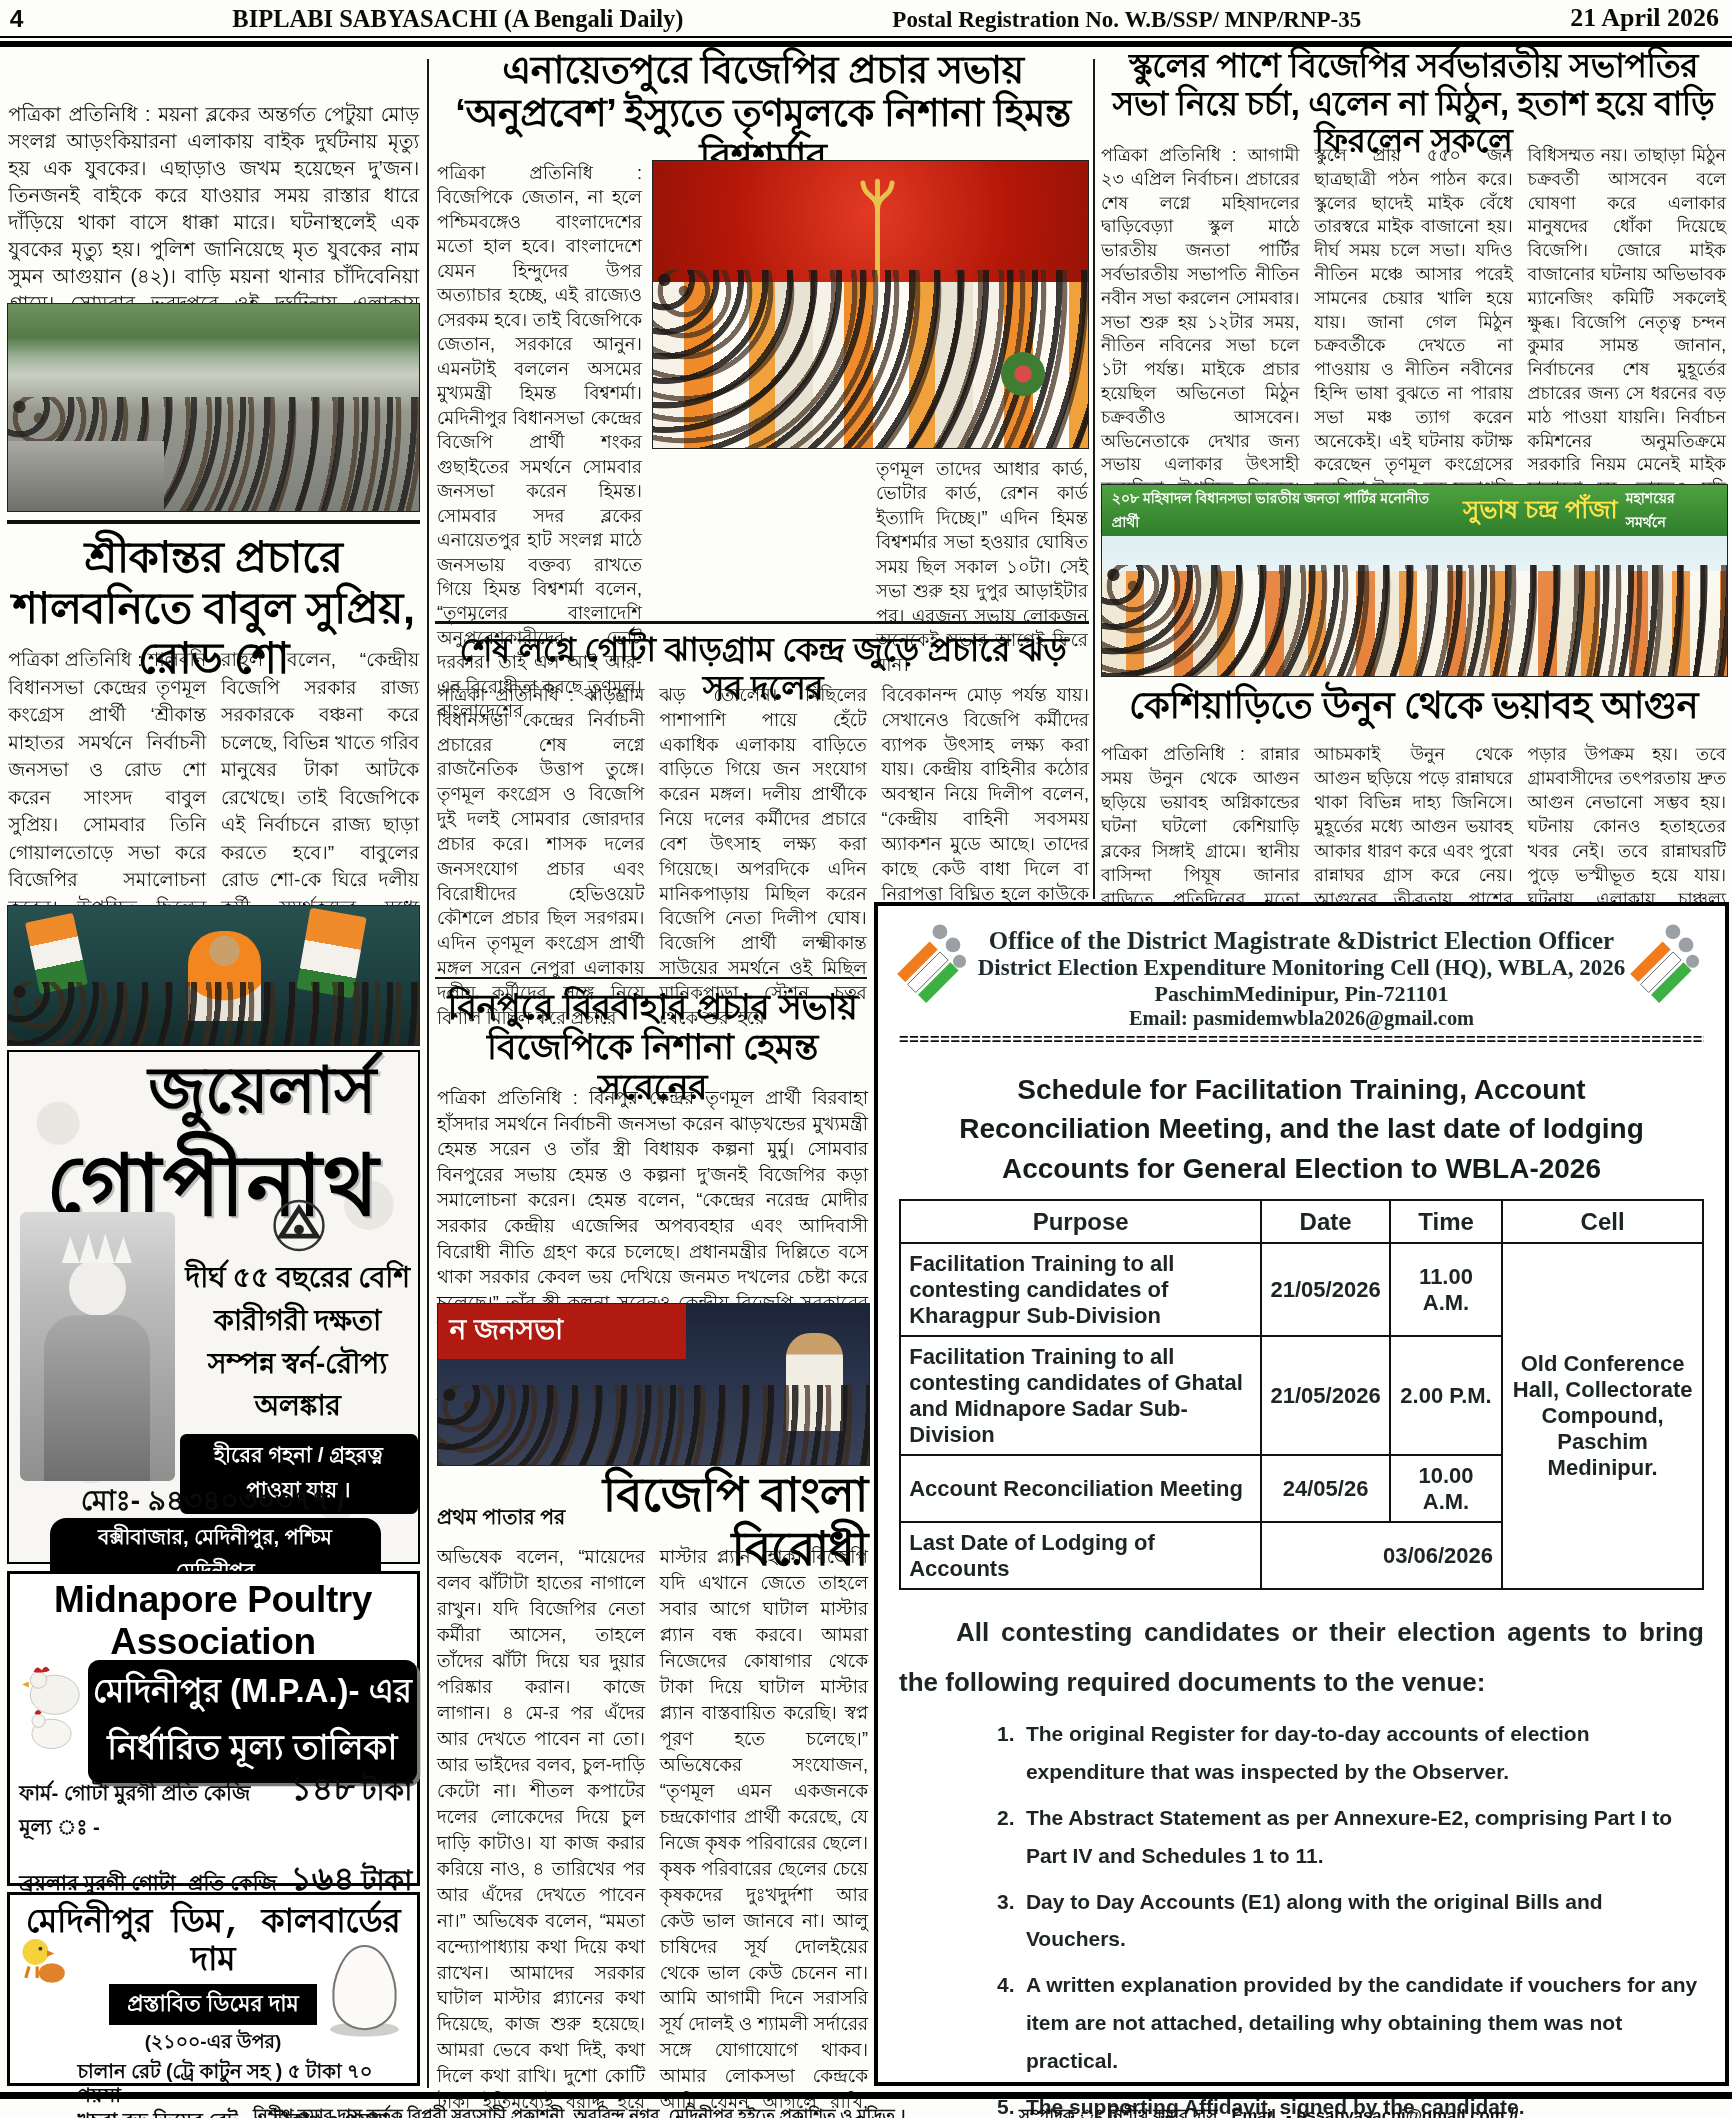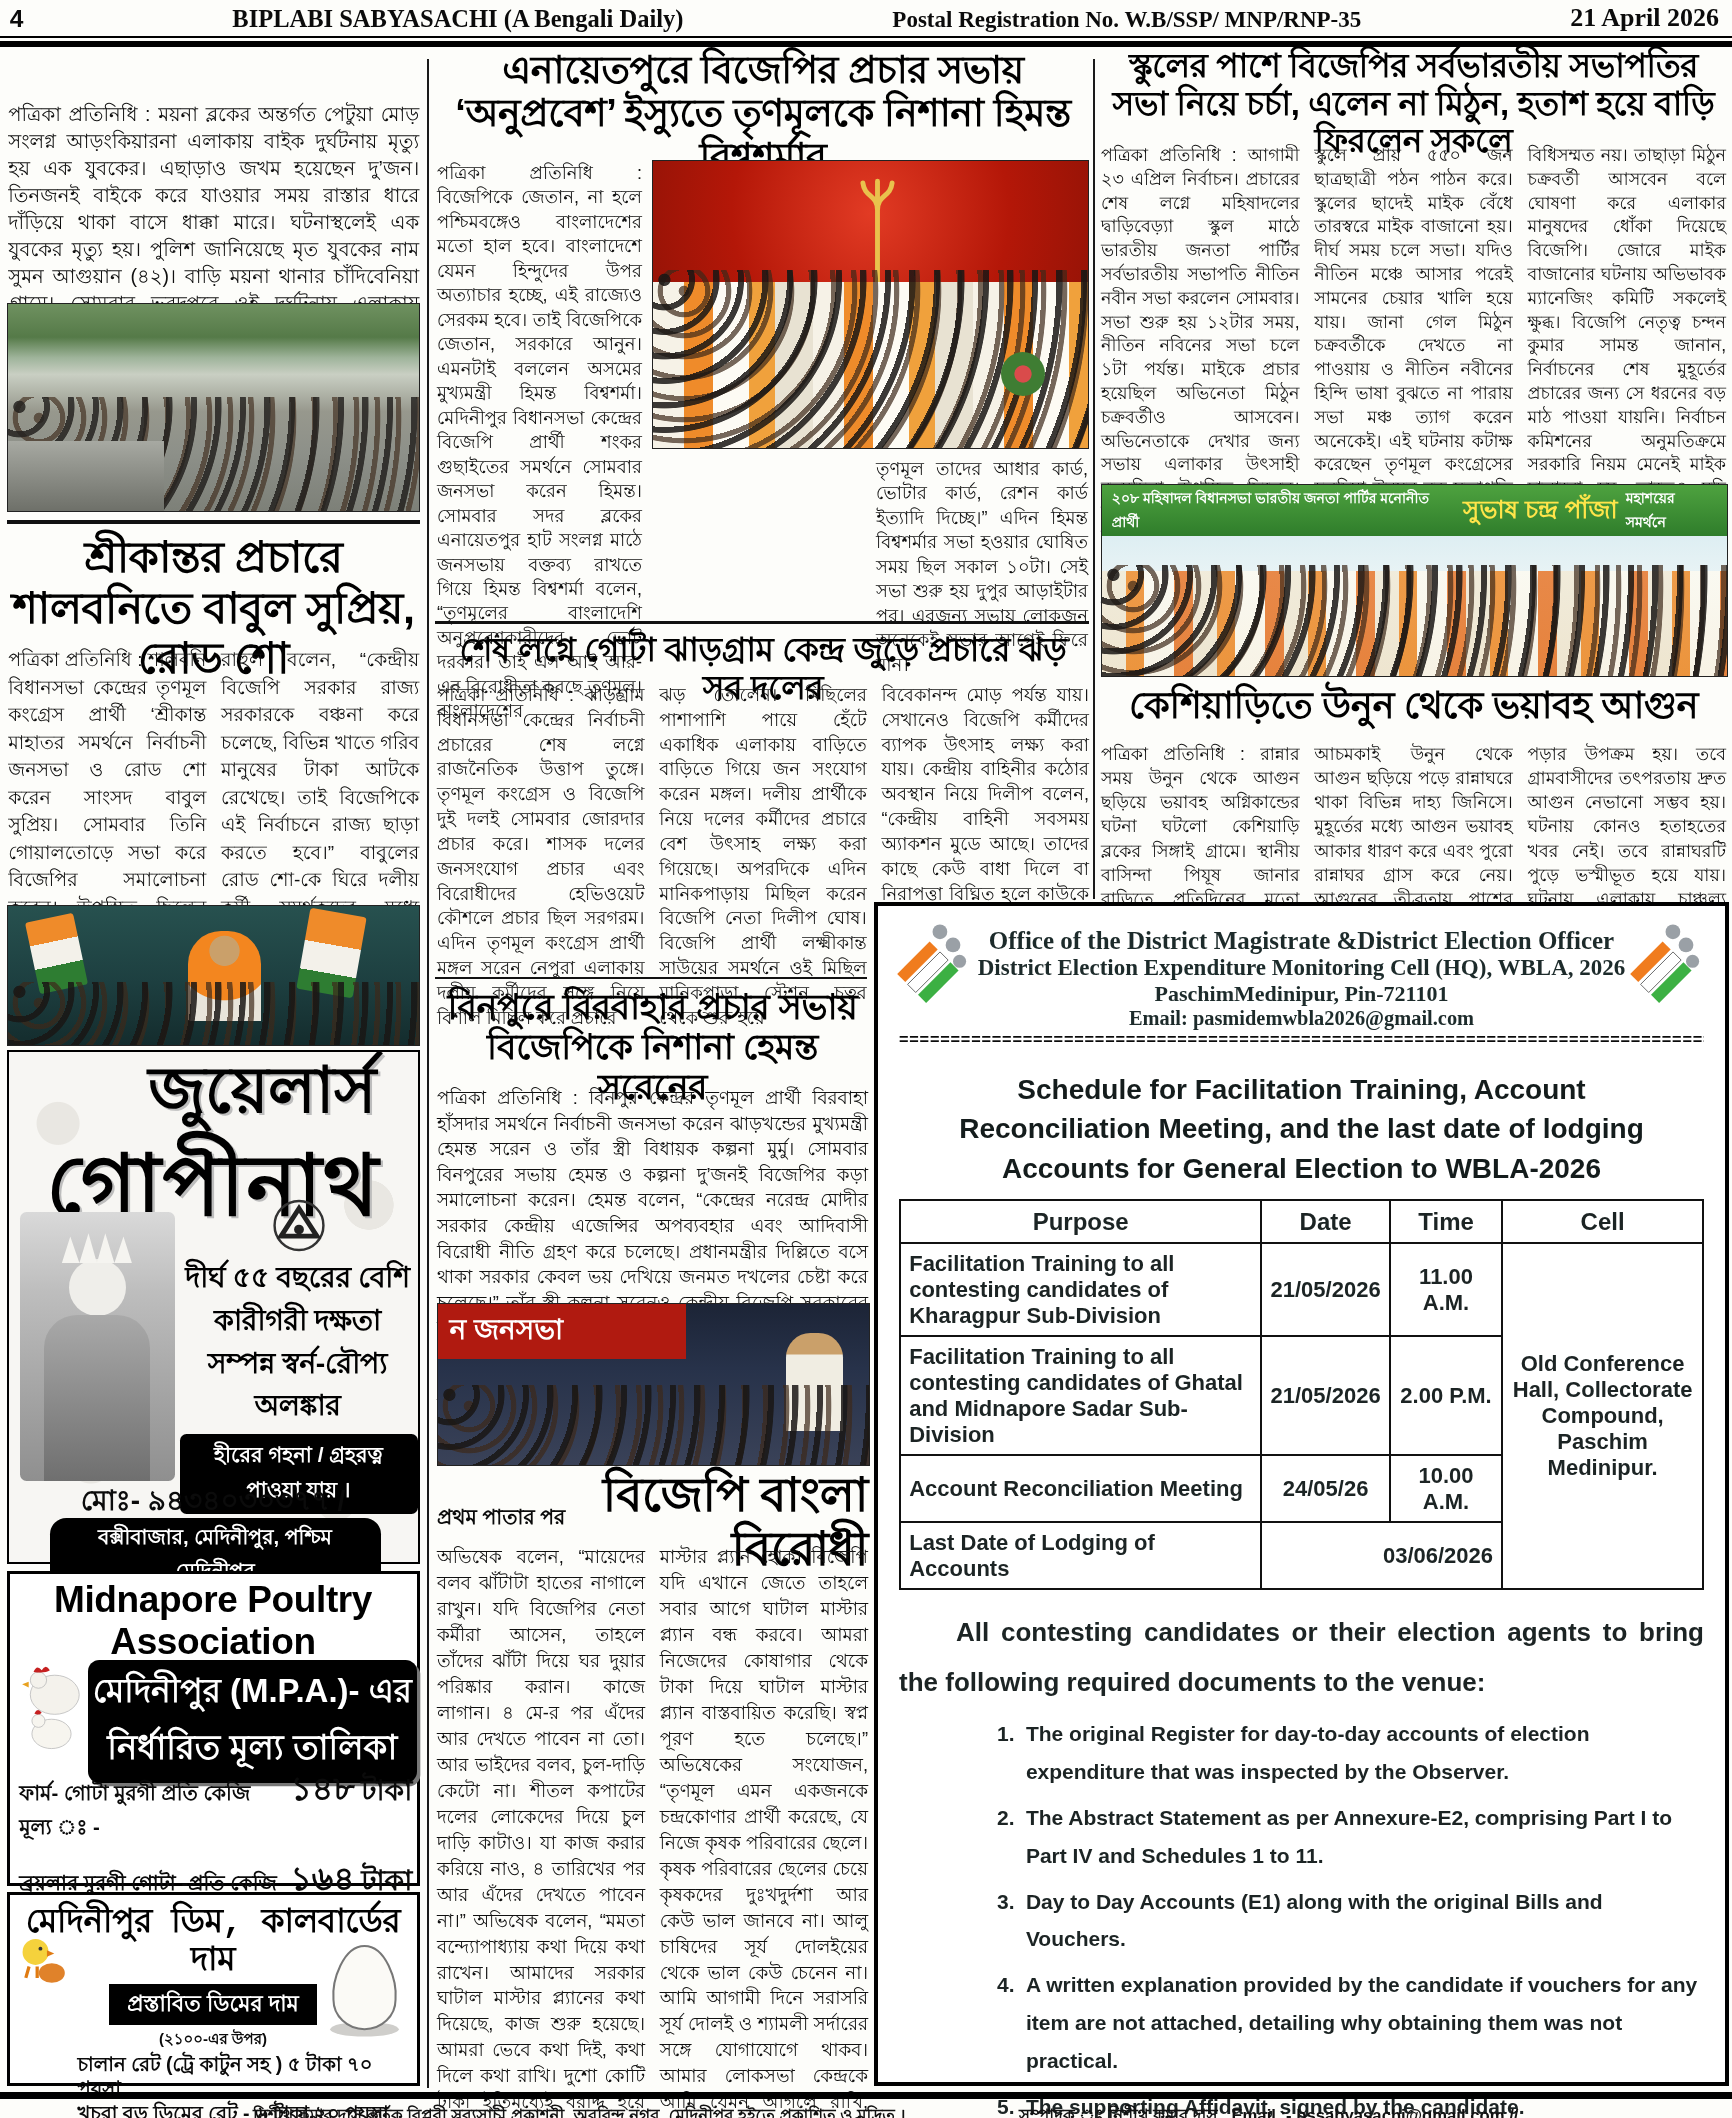--- a/index.html
+++ b/index.html
@@ -158,21 +158,21 @@
       <path d="M16 40 l-4 14 M26 40 l0 14" stroke="#e07b12" stroke-width="4"></path>
     </svg>
     <svg class="abs" style="right:9.8px;top:46px;" width="85" height="98" viewBox="0 0 104 120">
       <ellipse cx="52" cy="108" rx="42" ry="9" fill="#cfcecb"></ellipse>
       <path d="M52 6 C26 6 12 48 14 72 a38 36 0 0 0 76 0 C92 48 78 6 52 6z" fill="#fbfaf6" stroke="#777" stroke-width="2.5"></path>
     </svg>
 
     <div style="text-align:center;margin-top:3.3px;">
       <span class="blackpill" style="font-size:22px;padding:2.4px 18px;">প্রস্তাবিত ডিমের দাম</span>
     </div>
-    <div style="text-align:center;font-size:15px;font-weight:bold;margin-top:1.6px;">(২১০০-এর উপর)</div>
+    <div style="text-align:center;font-size:19px;font-weight:bold;margin-top:1.6px;">(২১০০-এর উপর)</div>
     <div style="margin-left:68px;font-size:19.6px;font-weight:bold;line-height:1.25;">চালান রেট (ট্রে কাটুন সহ ) ৫ টাকা ৭০ পয়সা</div>
     <div style="margin-left:68px;font-size:19.6px;font-weight:bold;line-height:1.25;">খুচরা বড় ডিমের রেট - ৬ টাকা  ২০ পয়সা</div>
     <div style="margin-left:16.3px;font-size:19.6px;font-weight:bold;line-height:1.25;">অতিরিক্ত বড় ডিম (যাহা ৬০ গ্রামের উপর) ৬ টাঃ ৪০ পয়সা</div>
 
   </div>
 
   <div class="abs hl" style="left:437px;top:49px;width:652px;font-size:38px;">এনায়েতপুরে বিজেপির  প্রচার সভায় ‘অনুপ্রবেশ’ ইস্যুতে তৃণমূলকে নিশানা হিমন্ত বিশ্বশর্মার</div>
 
   <div class="photo" style="left:652px;top:160px;width:435px;height:287px;background:radial-gradient(ellipse at 50% 18%,#e23b24 0%,#b41708 45%,#7e1005 100%);">
     <svg class="abs" style="left:46%;top:6%;" width="49" height="122" viewBox="0 0 60 150">

